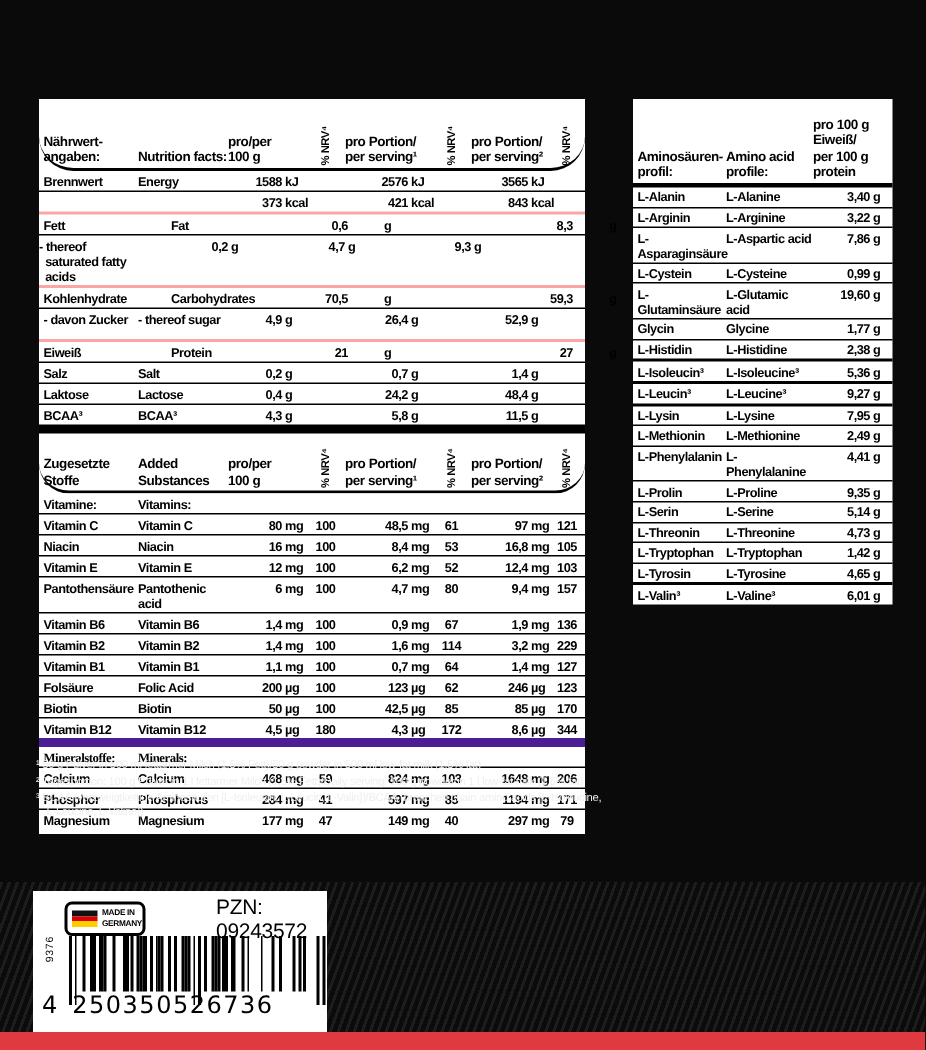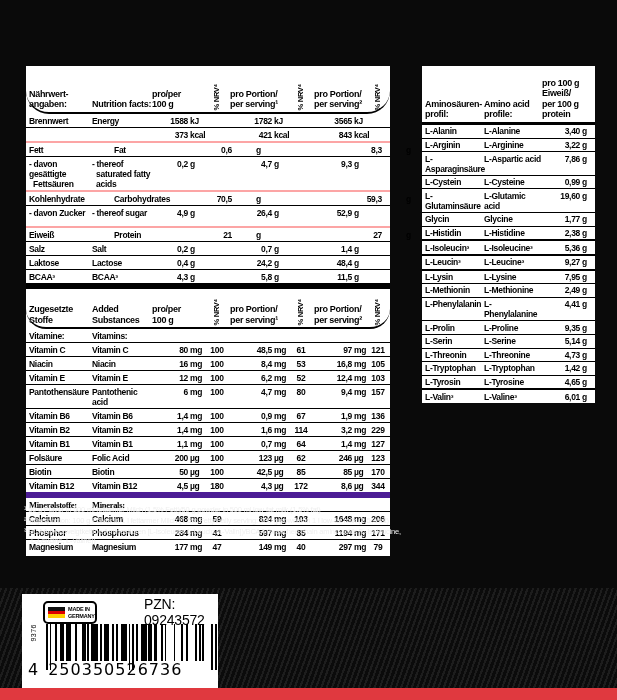--- a/index.html
+++ b/index.html
@@ -89,21 +89,21 @@
 per serving²</div>
       <div class="vnrv">% NRV⁴</div>
     </div>
     <div id="nutrition-body">
         <div class="nrow rt0">
           <div class="c-de">Brennwert</div>
           <div class="c-en">Energy</div>
           <div class="c-v">1588</div>
           <div class="c-u">kJ</div>
           <div class="c-n"></div>
-          <div class="c-v">1782</div>
+          <div class="c-v">2576</div>
           <div class="c-u">kJ</div>
           <div class="c-n"></div>
           <div class="c-v">3565</div>
           <div class="c-u">kJ</div>
           <div class="c-n"></div>
         </div>
         <div class="nrow">
           <div class="c-de"></div>
           <div class="c-en"></div>
           <div class="c-v">373</div>
@@ -123,22 +123,20 @@
           <div class="c-u">g</div>
           <div class="c-n"></div>
           <div class="c-v">8,3</div>
           <div class="c-u">g</div>
           <div class="c-n"></div>
           <div class="c-v">16,6</div>
           <div class="c-u">g</div>
           <div class="c-n"></div>
         </div>
         <div class="nrow">
-          <div class="c-de">- davon gesättigte
-&nbsp;&nbsp;Fettsäuren</div>
           <div class="c-en">- thereof
 &nbsp;&nbsp;saturated fatty
 &nbsp;&nbsp;acids</div>
           <div class="c-v">0,2</div>
           <div class="c-u">g</div>
           <div class="c-n"></div>
           <div class="c-v">4,7</div>
           <div class="c-u">g</div>
           <div class="c-n"></div>
           <div class="c-v">9,3</div>

